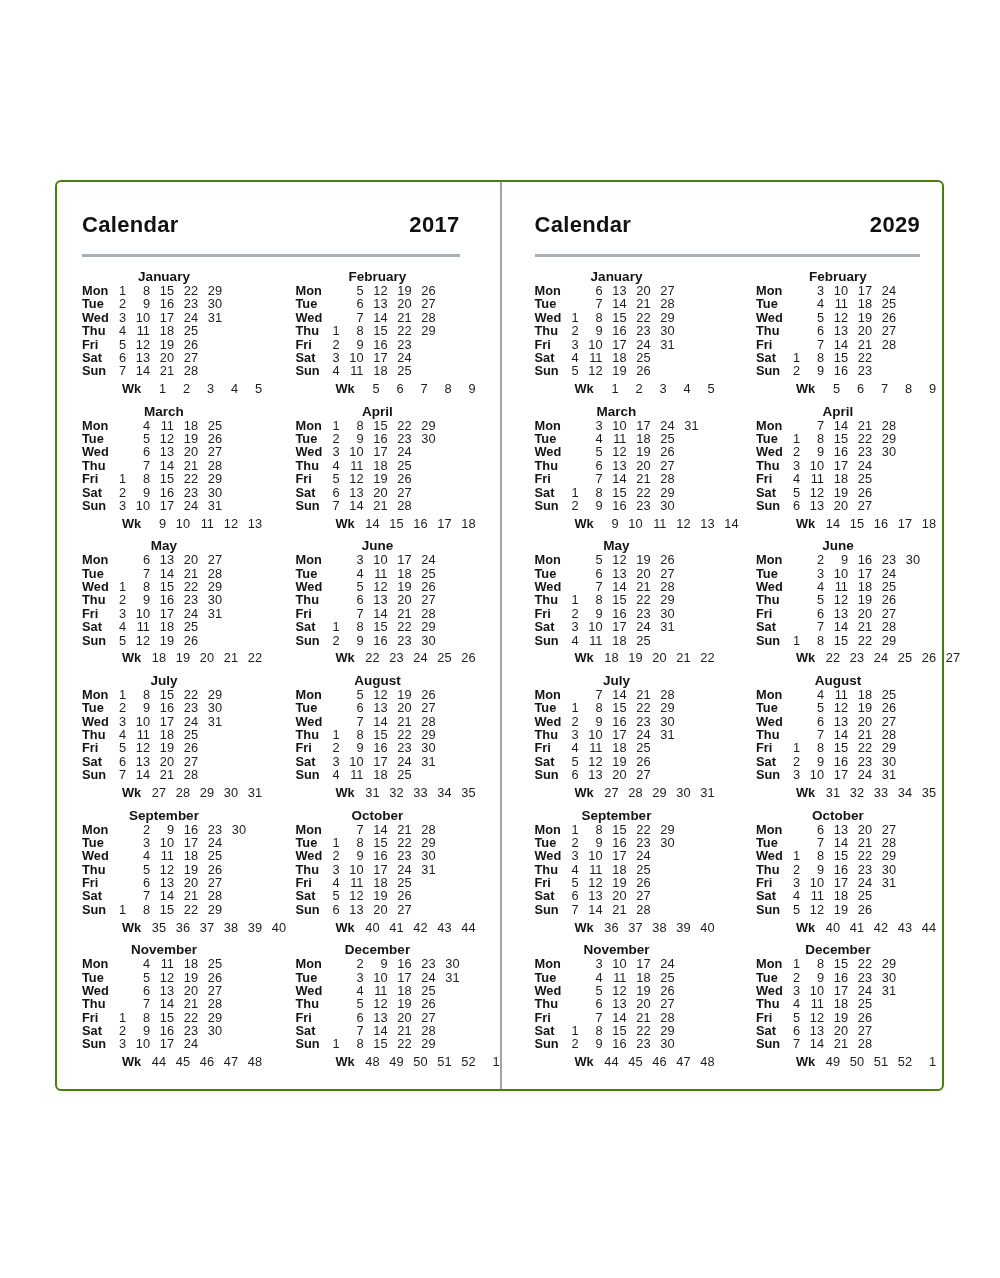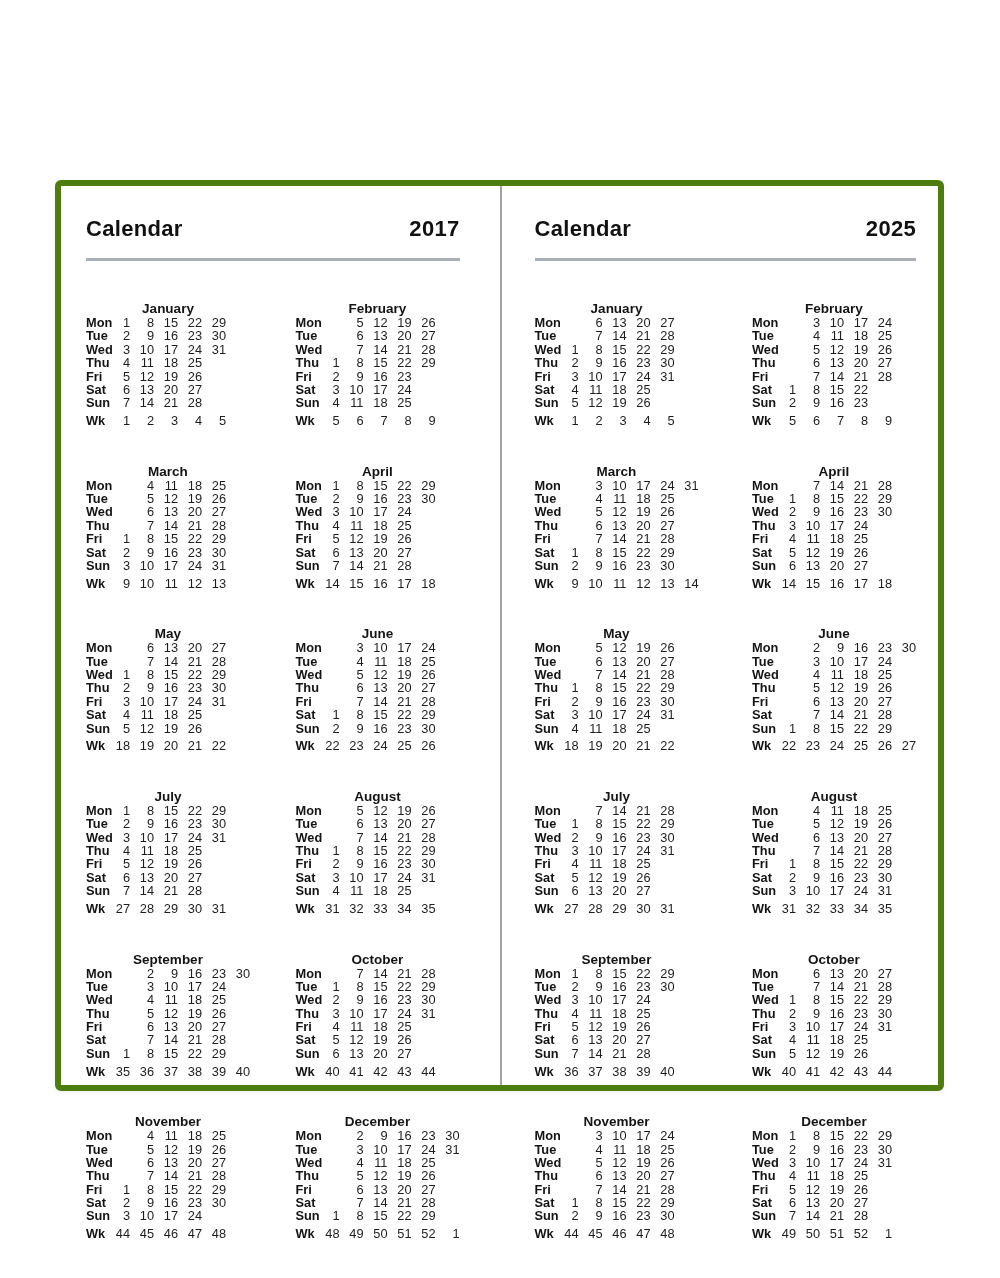--- a/index.html
+++ b/index.html
@@ -3,45 +3,45 @@
 <meta charset="utf-8">
 <style>
   * { margin:0; padding:0; box-sizing:border-box; }
   html,body { background:#ffffff; }
   body {
     width:1000px; height:1278px; position:relative; overflow:hidden;
     font-family:"Liberation Sans","DejaVu Sans",sans-serif; color:#141414;
   }
   .spread {
     position:absolute; left:55px; top:180px; width:889px; height:911px;
-    background:#ffffff; border:6px solid #4d7c0f; border-radius:6px;
+    background:#ffffff; border:2px solid #4d7c0f; border-radius:6px;
     box-shadow:0 2px 4px rgba(0,0,0,0.05);
     display:flex;
   }
   .page { width:50%; height:100%; }
   .page-left  { padding:30px 40px 0 25px; }
   .page-right { border-left:2px solid #a3a3a3; padding:30px 22px 0 33px; }
 
   .page-header { display:flex; justify-content:space-between; align-items:baseline; }
   .page-title, .page-year {
     font-size:22px; font-weight:bold; letter-spacing:0.3px; line-height:26px; color:#111;
   }
   .header-rule { height:3px; background:#a9b0b7; margin:16px 0 12px 0; }
 
   .months {
     display:grid; grid-template-columns:164px 164px;
     justify-content:space-between;
   }
   .month { margin-bottom:8px; width:164px; }
   .month-name {
     font-weight:bold; font-size:13.5px; line-height:15px; height:15px;
-    text-align:center; white-space:nowrap;margin-top:28px;
+    text-align:center; white-space:nowrap;
   }
   .mrow { display:flex; height:13.4px; line-height:13.4px; font-size:12.8px; white-space:nowrap; }
-  .mrow.wk { margin-top:4.5px; }
+  .mrow.wk { margin-top:4.5px;margin-left:40px; }
   .mlabel { flex:none; width:20px; font-weight:bold; text-align:left; }
   .mcell  { flex:none; width:24px; text-align:right; color:#1d1d1d; }
 </style>
 </head>
 <body>
 
 <div class="spread">
   <section class="page page-left">
     <header class="page-header">
       <span class="page-title">Calendar</span>
@@ -1066,21 +1066,21 @@
               <span class="mcell">52</span>
               <span class="mcell">1</span>
             </div>
 </div>
   </div>
 </div>
   </section>
   <section class="page page-right">
     <header class="page-header">
       <span class="page-title">Calendar</span>
-      <span class="page-year">2025</span>
+      <span class="page-year">2029</span>
     </header>
     <div class="header-rule"></div>
     <div class="months">
   <div class="month">
     <div class="month-name">January</div>
     <div class="month-rows">
   <div class="mrow">
     <span class="mlabel">Mon</span>
   <span class="mcell"></span>
               <span class="mcell">6</span>

